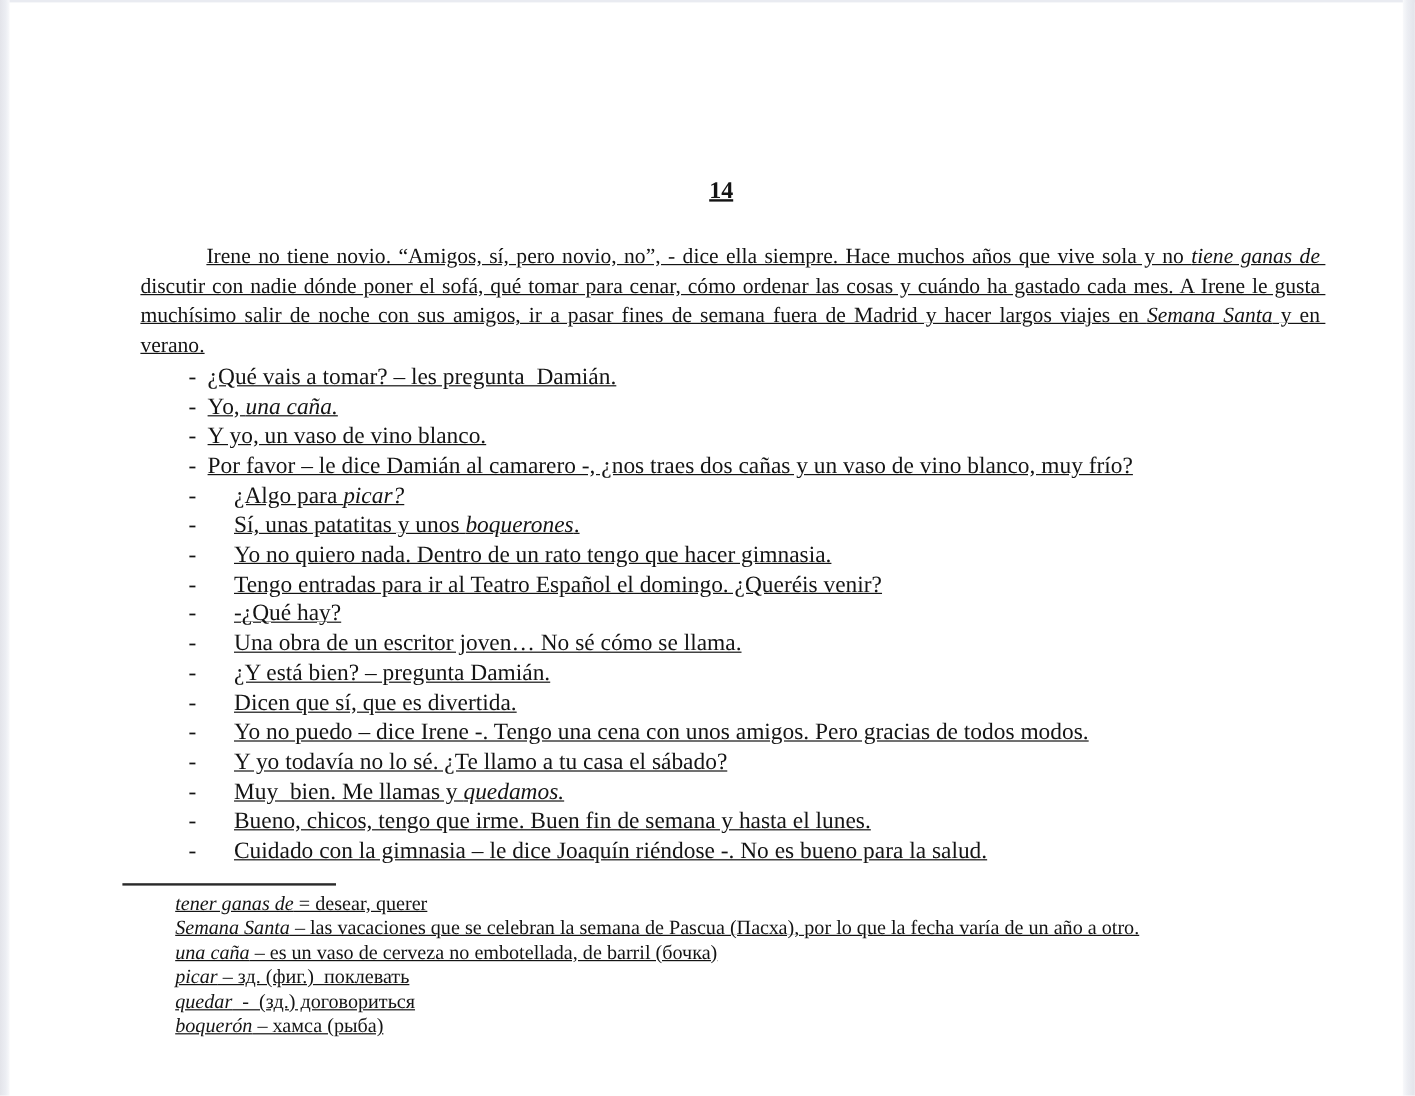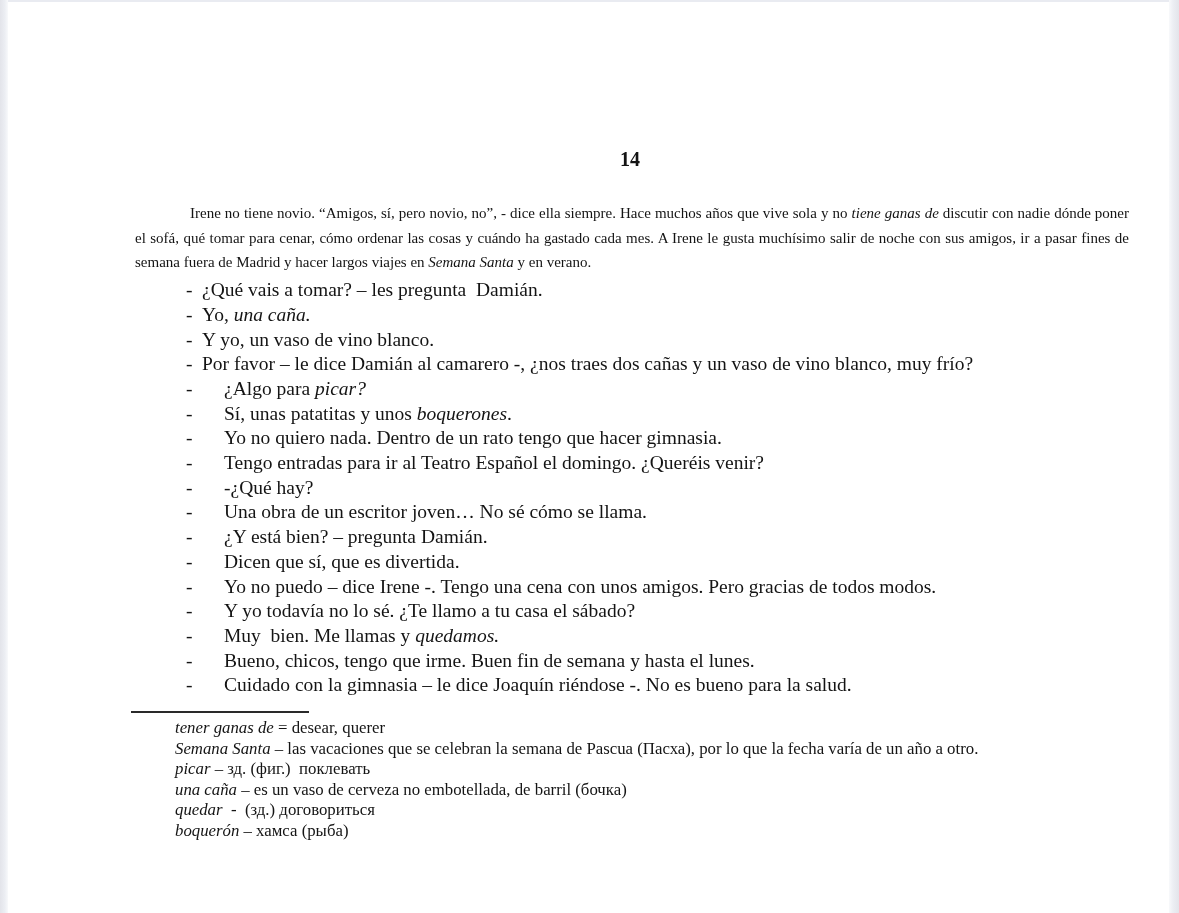--- a/index.html
+++ b/index.html
@@ -18,32 +18,32 @@
   }
   .edge-right {
     position: absolute; right: 0; top: 0; bottom: 0; width: 10px;
     background: linear-gradient(to left, #e3e4ea 0%, #eceef3 60%, #f8f9fb 100%);
   }
   .edge-top {
     position: absolute; top: 0; left: 0; right: 0; height: 2px;
     background: #e9ebf1;
   }
   .content {
-    position: absolute; left: 131px; top: 0; width: 998px;
+    position: absolute; left: 102px; top: 0; width: 998px; text-decoration: underline;
   }
   .page-number {
     margin-top: 147px;
     text-align: center;
     font-weight: bold;
     font-size: 20px;
     line-height: 24px;
   }
   .paragraph {
-    margin: 30px 0 0 4px;
-    font-size: 15px;
+    margin: 30px 0 0 15px;
+    font-size: 18px;
     line-height: 24.7px;
     text-align: justify;
     text-indent: 55px;
   }
   .dialogue {
     margin-top: 3px;
     font-size: 19.5px;
     line-height: 24.7px;
   }
   .dlg-line { padding-left: 55px; }
@@ -96,19 +96,19 @@
         <div class="dlg-line"><span class="dash wide">-</span><span class="dlg-text"><span class="seg">Muy  bien. Me llamas y </span><span class="seg i">quedamos.</span></span></div>
         <div class="dlg-line"><span class="dash wide">-</span><span class="dlg-text"><span class="seg">Bueno, chicos, tengo que irme. Buen fin de semana y hasta el lunes.</span></span></div>
         <div class="dlg-line"><span class="dash wide">-</span><span class="dlg-text"><span class="seg">Cuidado con la gimnasia – le dice Joaquín riéndose -. No es bueno para la salud.</span></span></div>
       </div>
 
     <div class="fn-sep"></div>
 
     <div class="footnotes">
         <div class="fn-line"><span class="seg i">tener ganas de</span><span class="seg"> = desear, querer</span></div>
         <div class="fn-line"><span class="seg i">Semana Santa</span><span class="seg"> – las vacaciones que se celebran la semana de Pascua (Пасха), por lo que la fecha varía de un año a otro.</span></div>
+        <div class="fn-line"><span class="seg i">una caña</span><span class="seg"> – es un vaso de cerveza no embotellada, de barril (бочка)</span></div>
         <div class="fn-line"><span class="seg i">picar</span><span class="seg"> – зд. (фиг.)  поклевать</span></div>
-        <div class="fn-line"><span class="seg i">una caña</span><span class="seg"> – es un vaso de cerveza no embotellada, de barril (бочка)</span></div>
         <div class="fn-line"><span class="seg i">quedar</span><span class="seg">  -  (зд.) договориться</span></div>
         <div class="fn-line"><span class="seg i">boquerón</span><span class="seg"> – хамса (рыба)</span></div>
       </div>
   </div>
 </div>
 
 </body></html>

